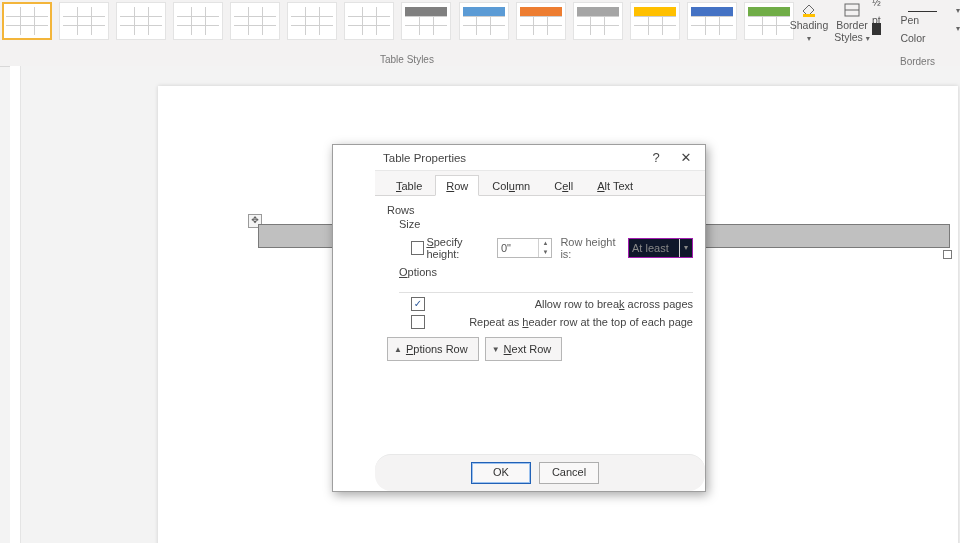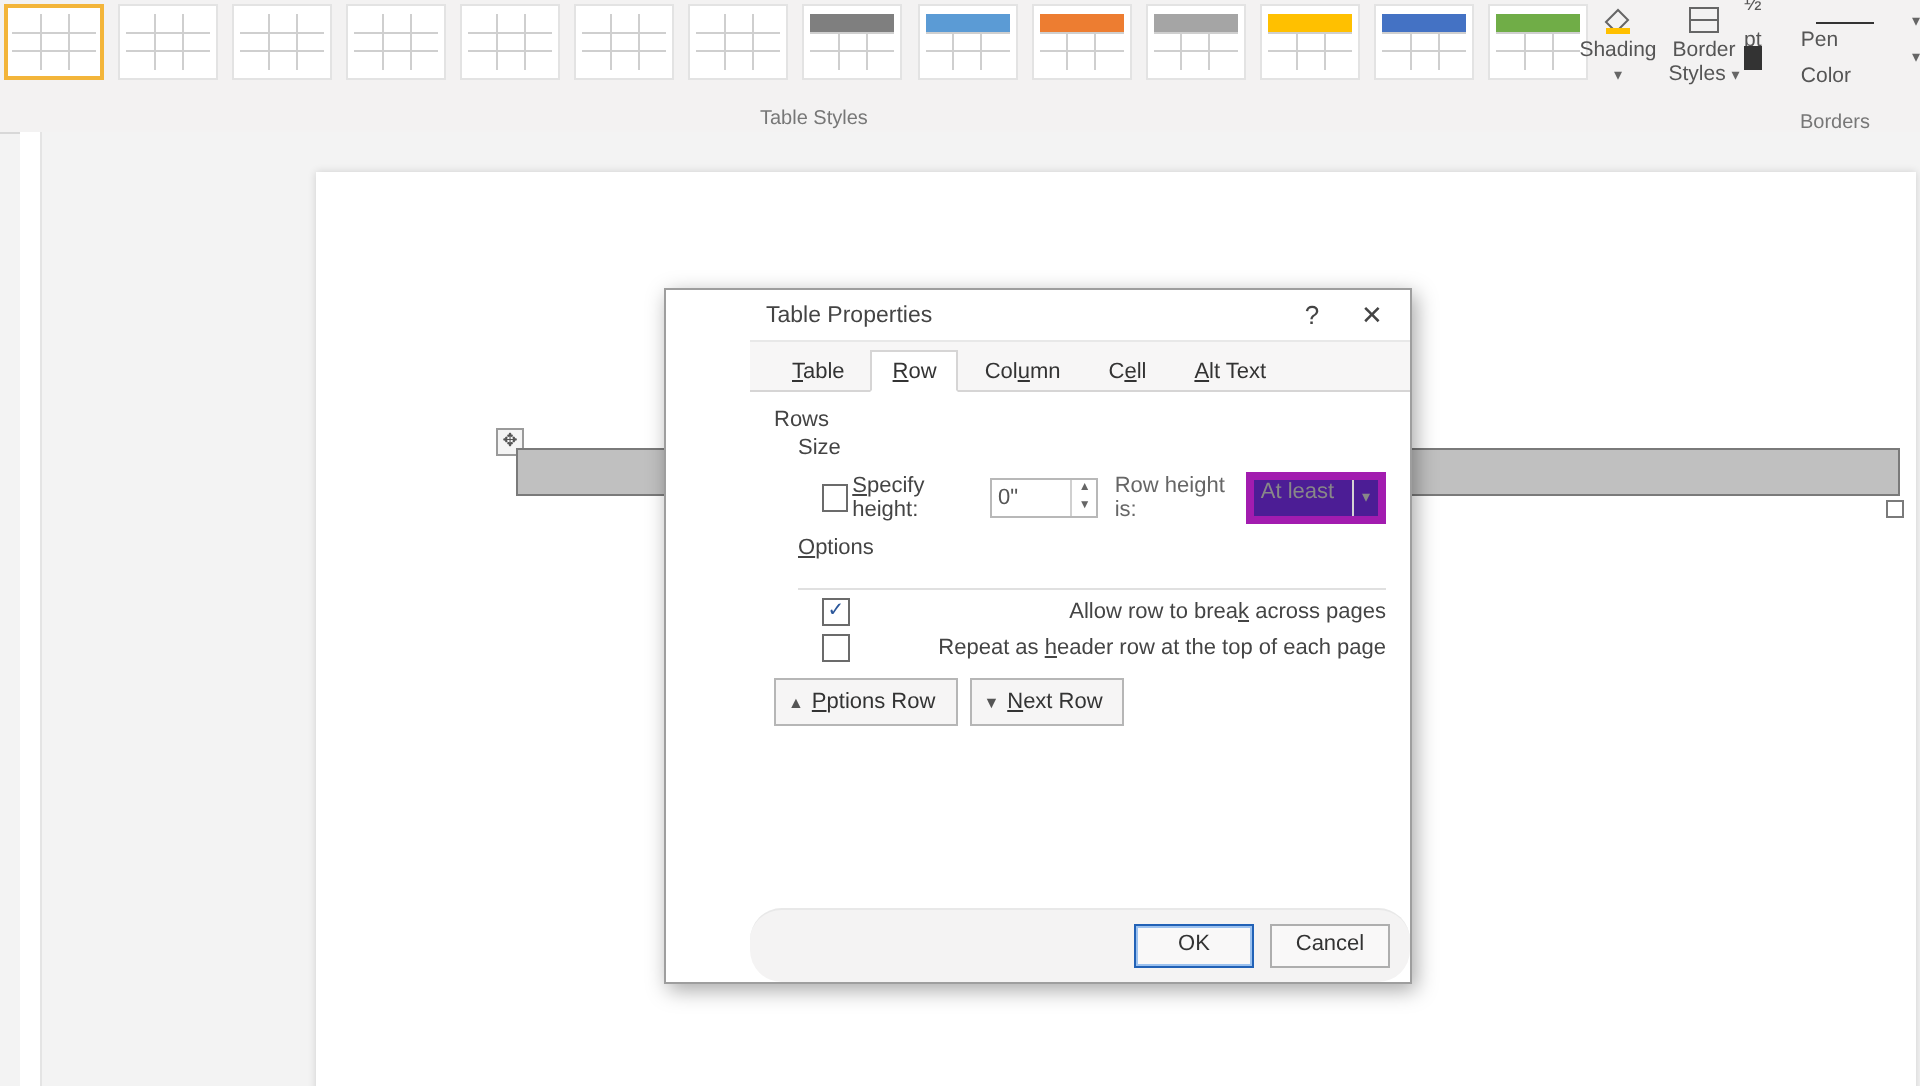--- a/index.html
+++ b/index.html
@@ -302,24 +302,24 @@
   .numfield .spin span {
     flex: 1;
     font-size: 6px;
     text-align: center;
     line-height: 8px;
     color: #666;
   }
   .sel-field {
     width: 60px;
     height: 18px;
-    border: 4px solid #a21caf;
-    background: #4c1d95;
+    border: 1px solid #a21caf;
+    background: #0f172a;
     display: inline-flex;
-    align-items: flex-start;
+    align-items: center;
     padding: 0 3px;
     font-size: 11px;
     color: #888;
     position: relative;
   }
   .sel-field .caret {
     position: absolute;
     right: 0; top: 0; bottom: 0;
     width: 12px;
     border-left: 1px solid #d4d3d3;
@@ -362,21 +362,21 @@
     font-size: 8px;
     color: #555;
   }
 
   .dlg-footer {
     height: 36px;
     border-top: 1px solid #e8e8e8;
     background: #f4f3f3;
     display: flex;
     align-items: center;
-    justify-content: flex-end;
+    justify-content: center;
     gap: 8px;
     padding-right: 10px;
     border-radius: 16px;
   }
   .dlg-btn {
     min-width: 58px;
     height: 20px;
     border: 1px solid #aeaeae;
     background: #f9f8f8;
     text-align: center;

